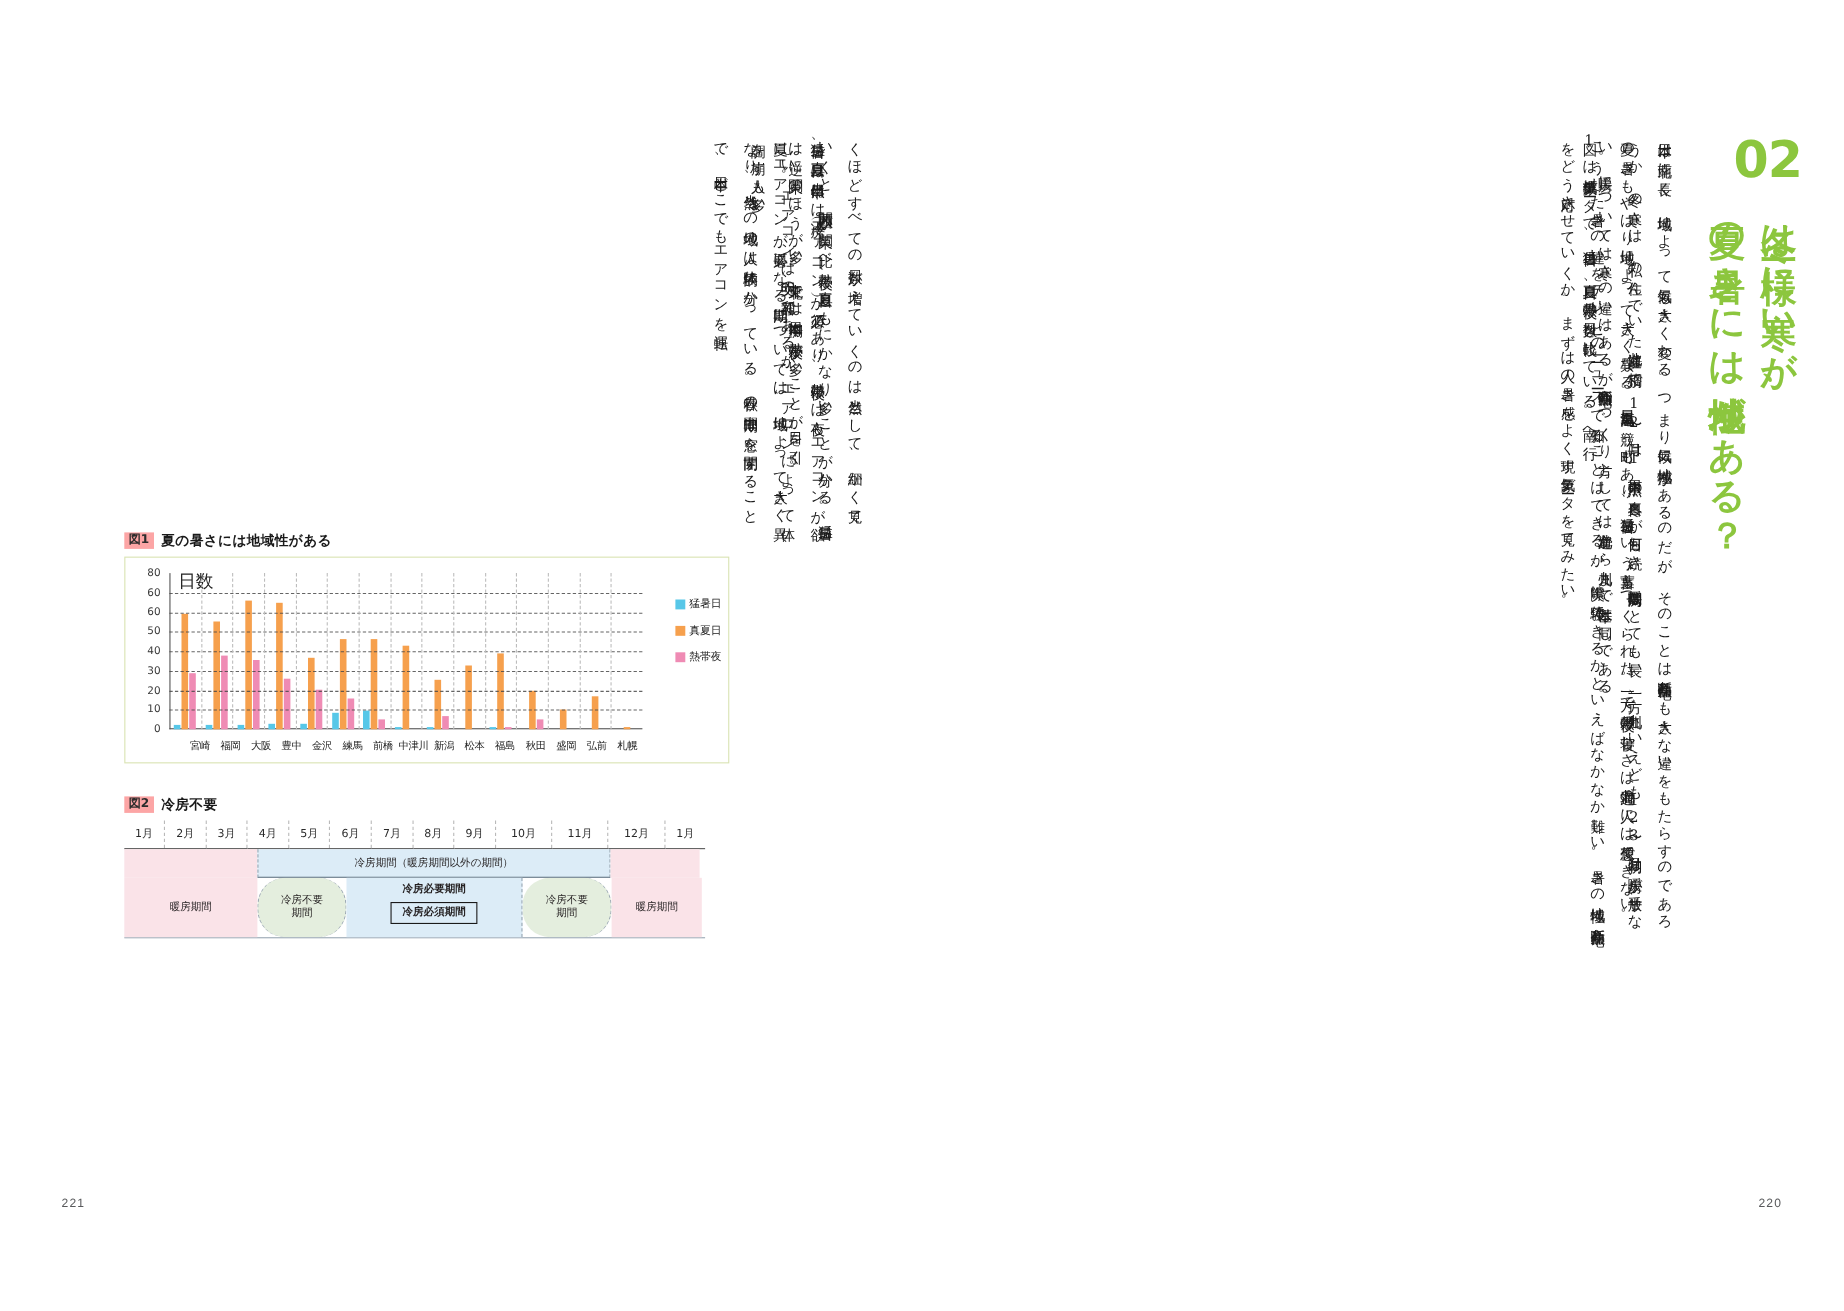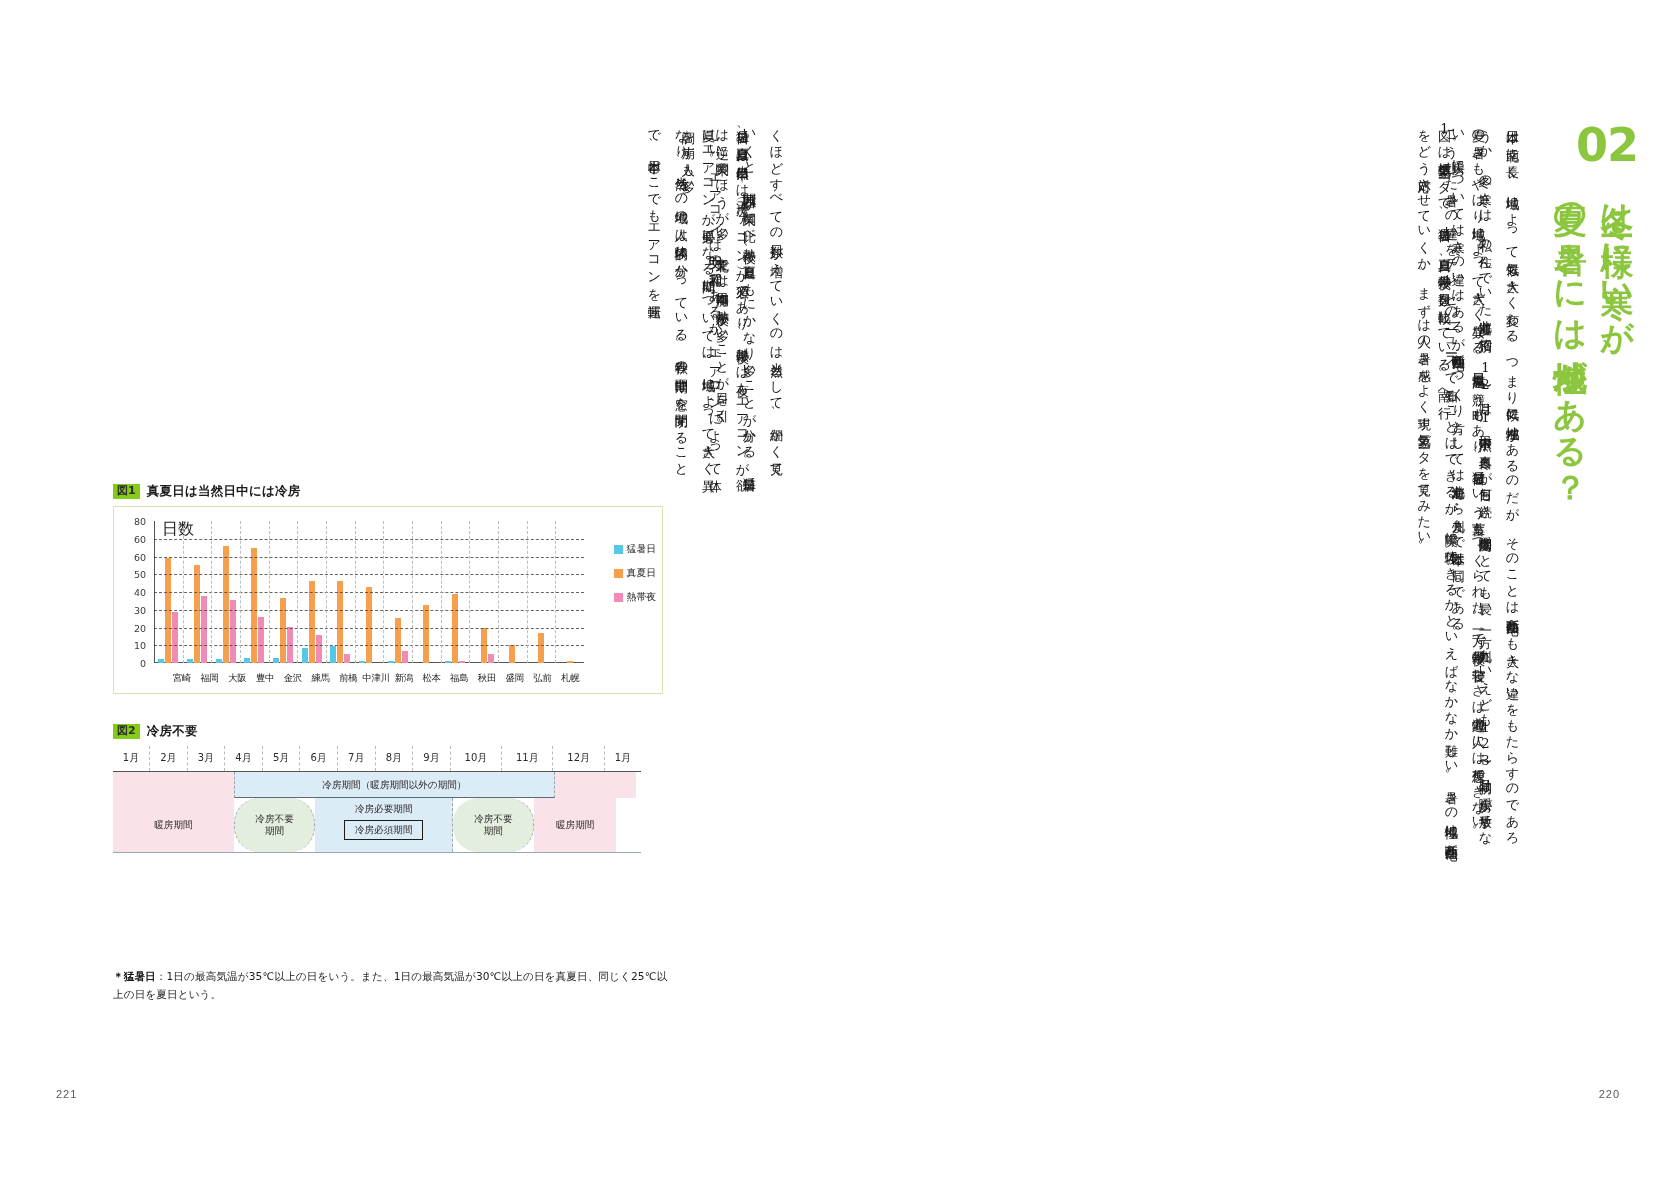--- a/index.html
+++ b/index.html
@@ -74,21 +74,21 @@
     width:620px;
   }
 
   
   .fig-wrap { position:absolute; }
   .fig-head {
     display:flex; align-items:center; gap:7px;
     margin-bottom:6px;
   }
   .fig-tag {
-    background:#84cc16; color:#2c2c2c;
+    background:#fca5a5; color:#2c2c2c;
     font-size:11px; font-weight:bold;
     padding:1px 4px 2px 4px;
     line-height:1.1;
     font-family:"DejaVu Sans","Liberation Sans",sans-serif;
   }
   .fig-title {
     font-size:12.5px; font-weight:bold; color:#1a1a1a;
     font-family:"DejaVu Sans","Liberation Sans",sans-serif;
     letter-spacing:0.02em;
   }
@@ -225,21 +225,21 @@
 
     <div class="lbody">
       <div class="vtext" style="position:absolute;right:0;top:0;height:350px;width:22px;">くほどすべての日数が増えていくのは当然として、細かく見ていくと、関西以西が関東に比べ熱帯夜、真夏日ともにかなり多いことが分かる。猛暑日は逆に関東のほうが多い。東北では日本海側に熱帯夜が多いことが目を引く。</div>
       <div class="vtext" style="position:absolute;right:34px;top:0;height:350px;width:22px;">猛暑日、真夏日は当然日中には冷房（エァコン）が必須であり、熱帯夜には夜もエアコンが欲しい。エアコンは文明の利器であるが、エアコンによって体調を崩す人も多い。</div>
       <div class="vtext" style="position:absolute;right:68px;top:0;height:350px;width:22px;">夏にエアコンが必要になる期間については、地域によって大きく異なり、当然その地域の人は体験的に分かっている。春秋の中間期は窓を開閉することで、日本中どこでもエアコンを運転</div>
     </div>
 
     <div class="fig-wrap" style="left:113px; top:483px;">
       <div class="fig-head">
         <span class="fig-tag">図1</span>
-        <span class="fig-title">真夏日は当然日中には冷房</span>
+        <span class="fig-title">夏の暑さには地域性がある</span>
       </div>
 
       <div class="chart-box">
         <div class="ylabel-unit">日数</div>
         <div class="yaxis" id="yaxis">
             <div class="ytick" style="top: 100%;">0</div>
             <div class="ytick" style="top: 87.5%;">10</div>
             <div class="ytick" style="top: 75%;">20</div>
             <div class="ytick" style="top: 62.5%;">30</div>
             <div class="ytick" style="top: 50%;">40</div>
@@ -415,36 +415,33 @@
         <div class="cell blue dash-r solid-b" style="width:321px;border-left:1px dashed #9aa7b3;">冷房期間（暖房期間以外の期間）</div>
         <div class="cell pink" style="width:81.3px;"></div>
       </div>
 
       <div class="band2">
         <div class="cell pink" style="width:120.9px;">暖房期間</div>
 
         <div class="cell green dash-r" style="width:81.3px;border-left:1px dashed #9aa7b3;white-space:pre-line;">冷房不要
 期間</div>
 
-        <div class="cell blue stack dash-r" style="width:138px;padding-top:5px;align-items:center;">
+        <div class="cell blue stack dash-r" style="width:160px;padding-top:5px;align-items:center;font-weight:bold;">
           <div style="font-size:9.6px;margin-bottom:5px;">冷房必要期間</div>
           <div class="must">冷房必須期間</div>
         </div>
 
         <div class="cell green dash-r" style="width:81.3px;white-space:pre-line;">冷房不要
 期間</div>
 
         <div class="cell pink" style="width:81.3px;">暖房期間</div>
       </div>
       <div style="width:528px;height:1px;background:#9aa7b3;"></div>
     </div>
 
-    <div class="foot foot-left">
-      <b>＊</b><b>猛暑日</b><span>：1日の最高気温が35℃以上の日をいう。また、1日の最高気温が30℃以上の日を真夏日、同じく25℃以上の日を夏日という。</span>
-    </div>
 
     <div class="folio folio-left">221</div>
   </div>
 
   <div class="page page-right">
 
     <div class="chap-num">02</div>
     <div class="chap-title" style="white-space:pre-line;">冬は一様に寒いが、
 夏の暑さには地域性がある？</div>
 

